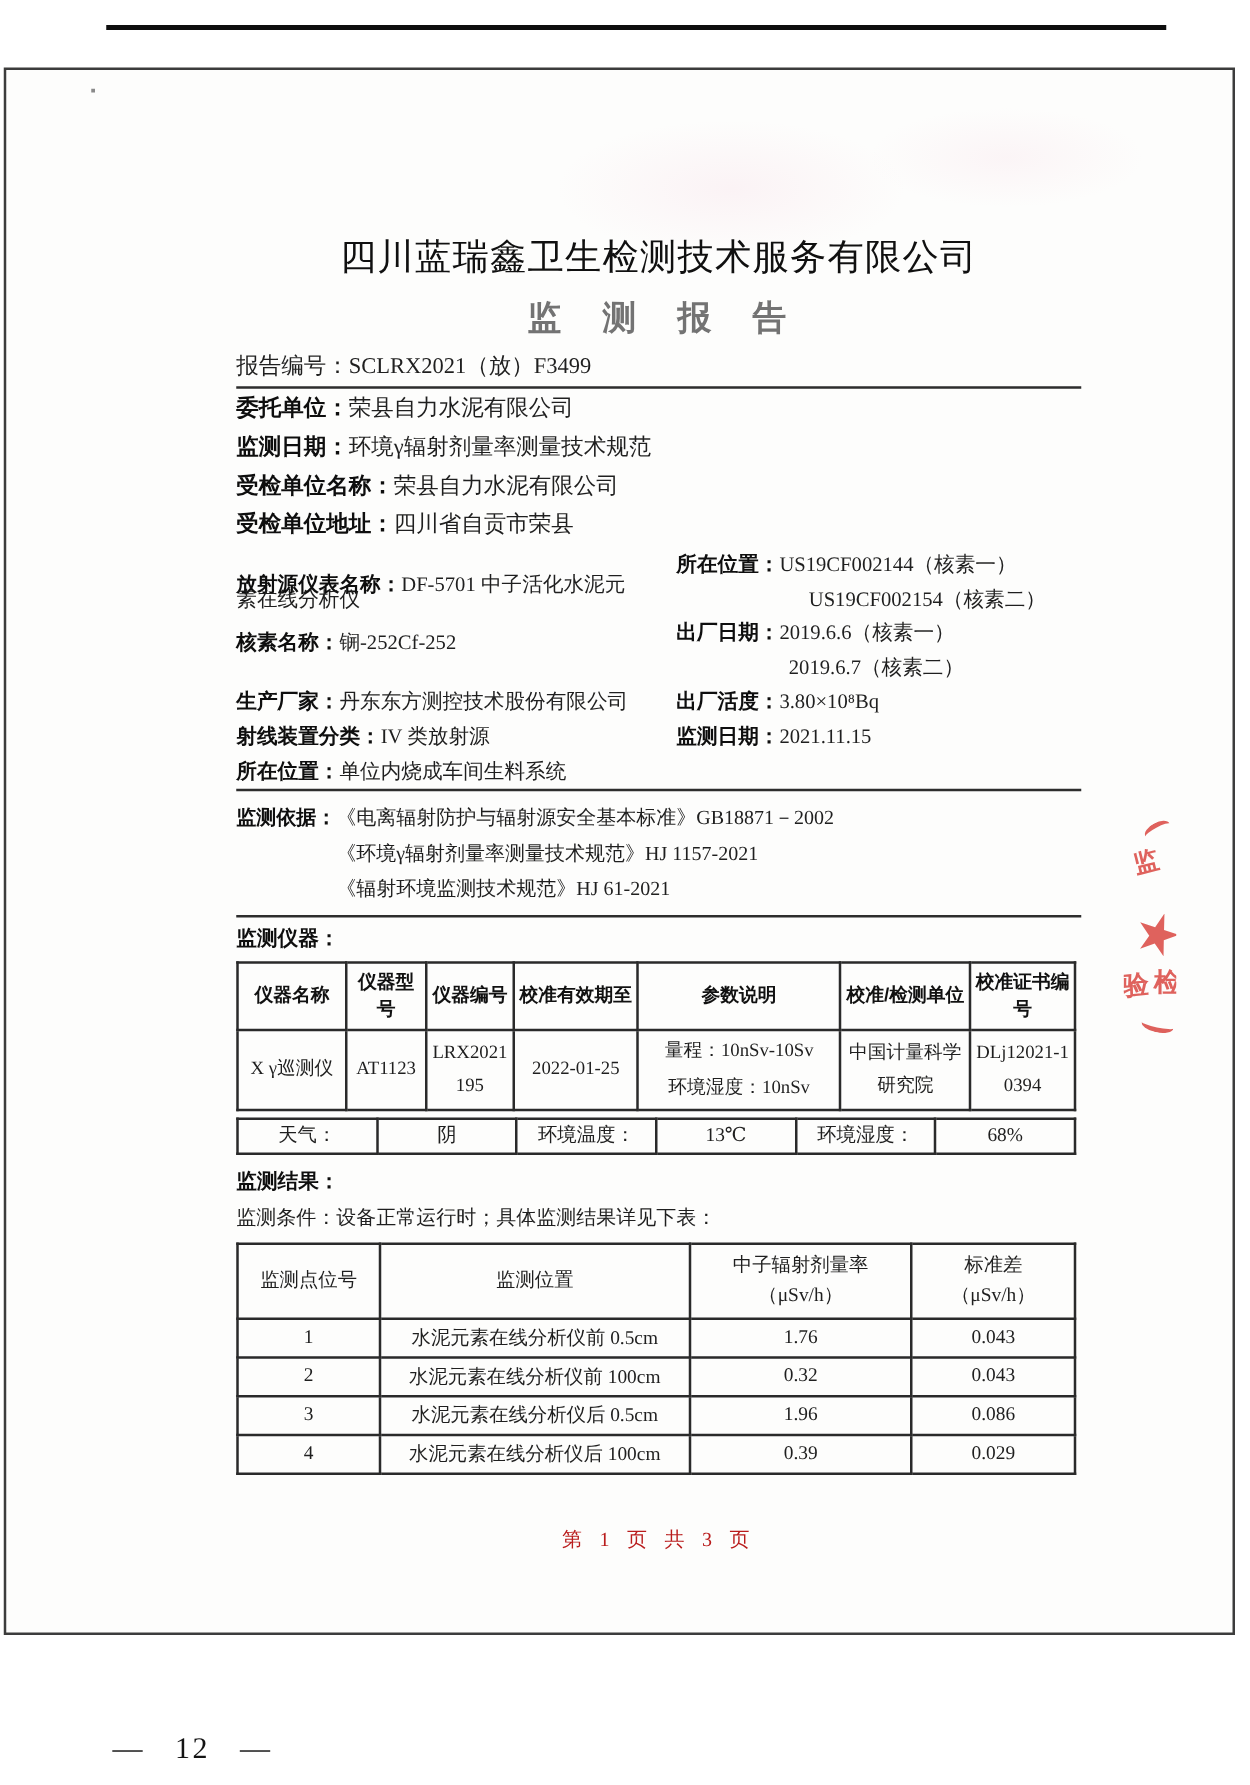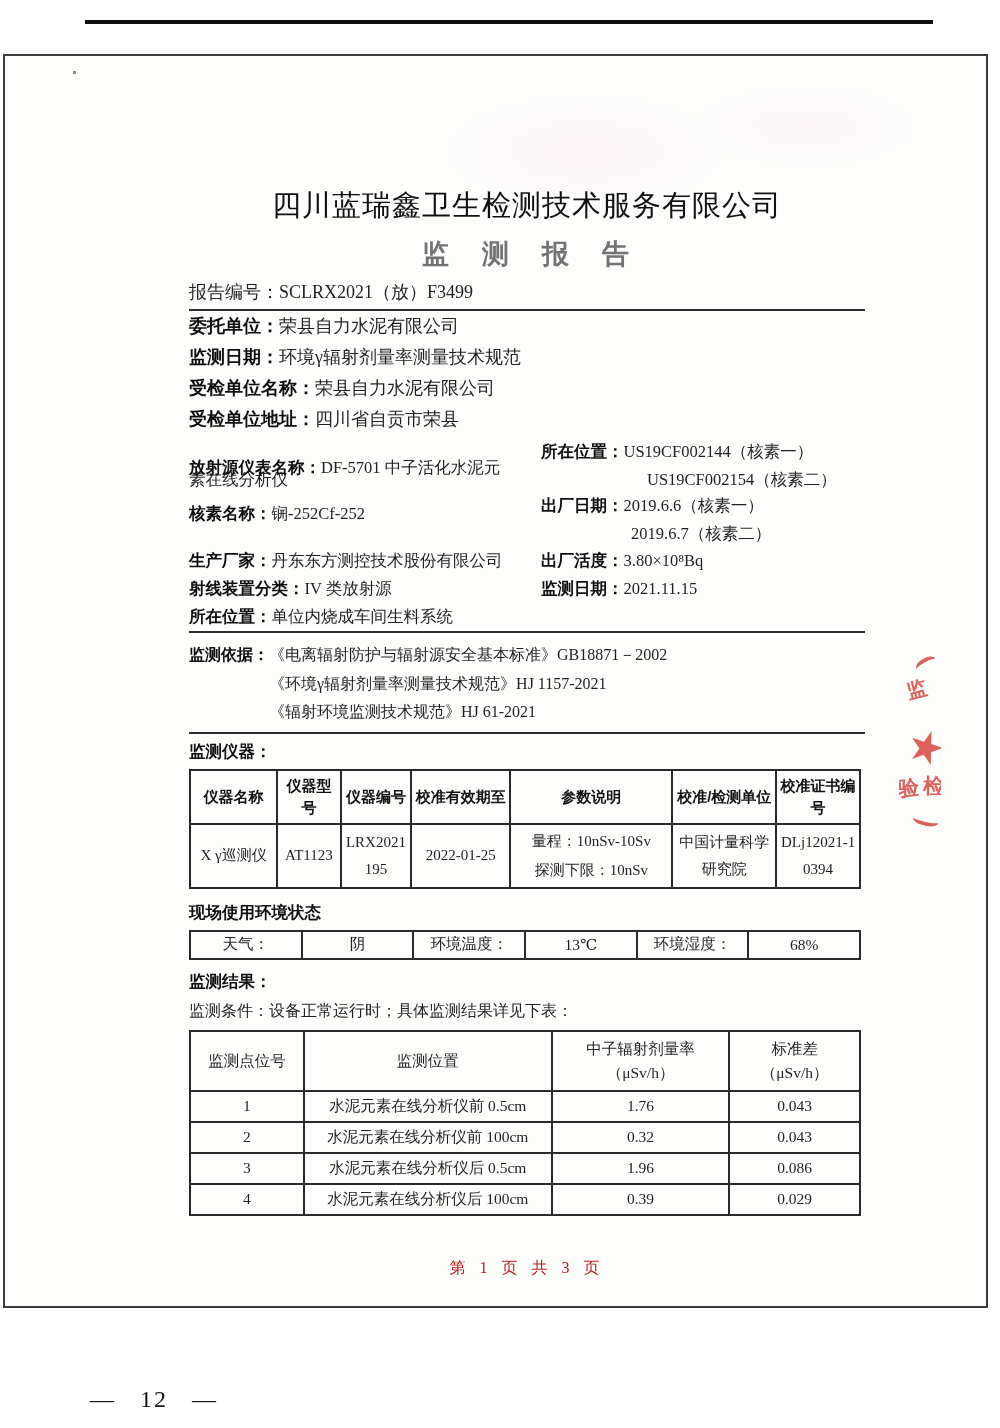--- a/index.html
+++ b/index.html
@@ -191,29 +191,28 @@
         <th class="c5">校准/检测单位</th>
         <th class="c6">校准证书编号</th>
       </tr>
       <tr>
         <td>X γ巡测仪</td>
         <td>AT1123</td>
         <td>LRX2021195</td>
         <td>2022-01-25</td>
         <td class="param">
           <div>量程：10nSv-10Sv</div>
-          <div>探测下限：10nSv</div>
+          <div>环境湿度：10nSv</div>
         </td>
         <td>中国计量科学研究院</td>
         <td>DLj12021-10394</td>
       </tr>
     </tbody>
       </table>
 
-    <div class="section-label env-title">现场使用环境状态</div>
 
     <table class="env-table">
       <tbody>
           <tr>
         <td>天气：</td>
         <td>阴</td>
         <td>环境温度：</td>
         <td>13℃</td>
         <td>环境湿度：</td>
         <td>68%</td>

